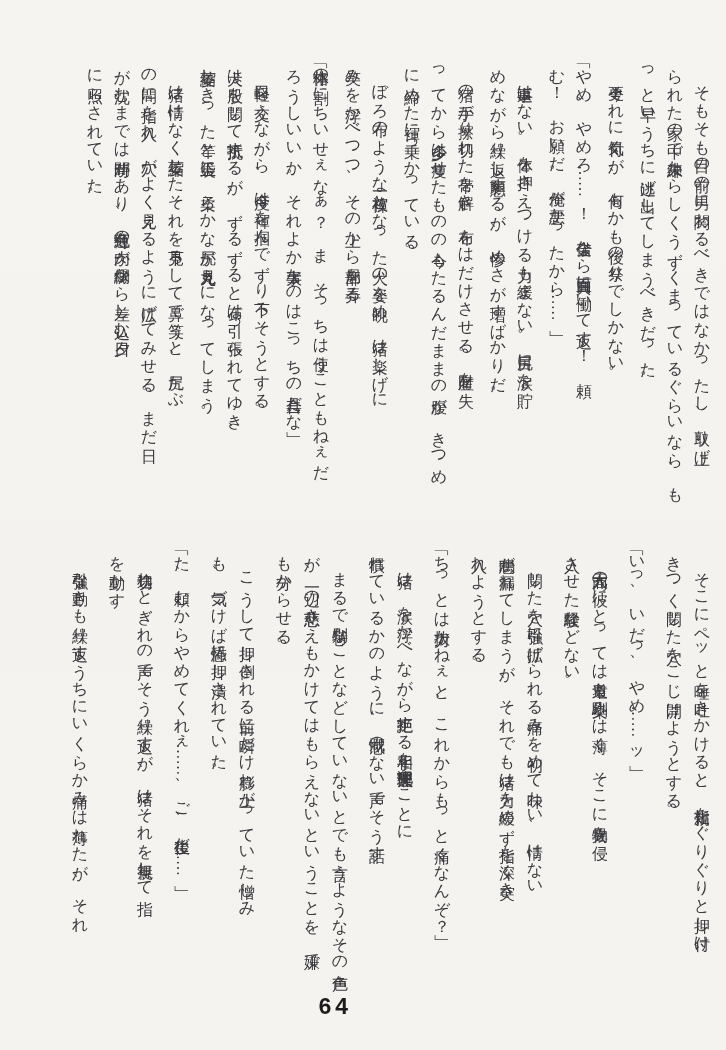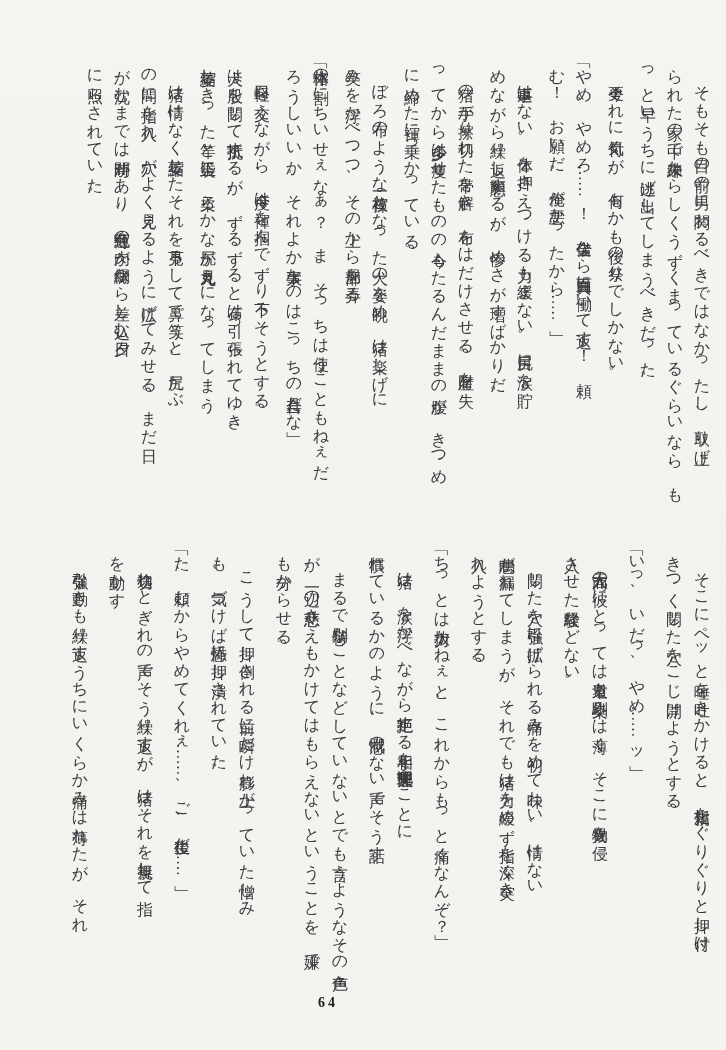--- a/index.html
+++ b/index.html
@@ -48,23 +48,23 @@
     flex: 0 0 auto;
   }
   .block-bottom .tline {
     width: 28px;
     line-height: 28px;
   }
   .page-number {
     position: absolute;
     left: 318px;
     top: 995px;
-    font-family: Liberation Serif, serif;
+    font-family: Liberation Mono, monospace;
     font-weight: bold;
-    font-size: 14px;
+    font-size: 23px;
     letter-spacing: 3px;
     color: #1c1c1c;
   }
 </style>
 </head>
 <body>
 
 <div class="scan-page">
 
   <div class="text-block block-top">

